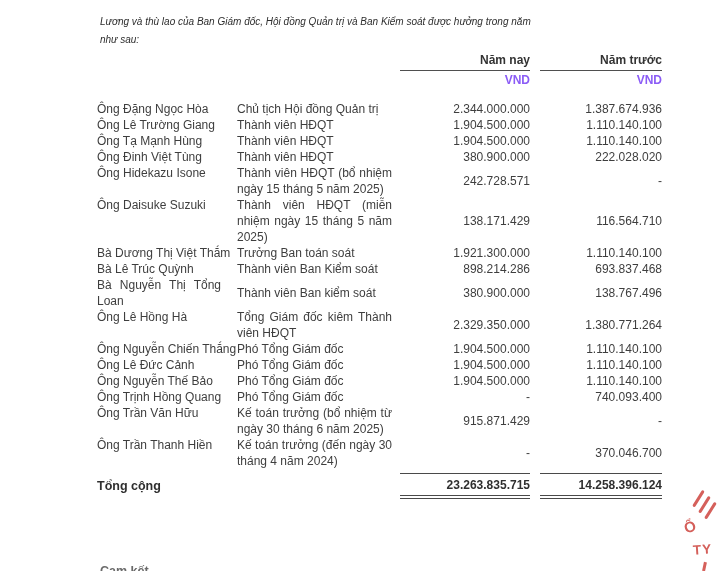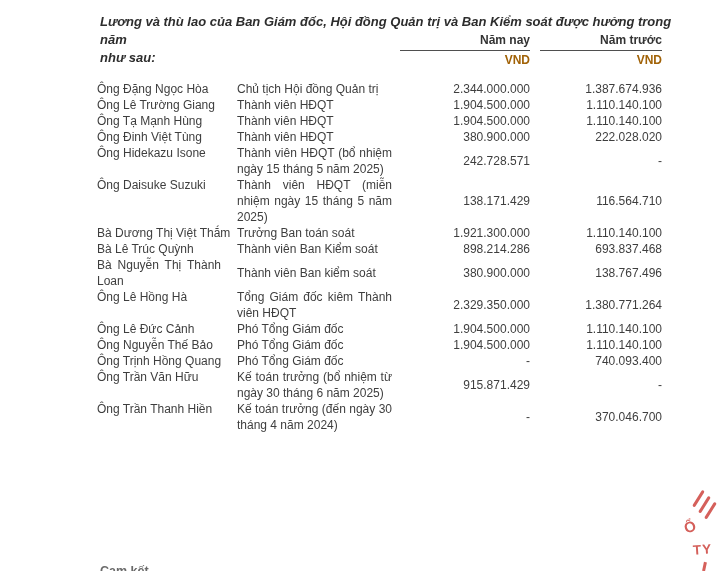--- a/index.html
+++ b/index.html
@@ -6,44 +6,44 @@
   body {
     width: 720px; height: 571px;
     background: #ffffff;
     font-family: "Liberation Sans", sans-serif;
     color: #3e3e3e;
     position: relative;
     overflow: hidden;
   }
   .title {
     position: absolute; left: 100px; top: 13px; width: 592px;
-    font-size: 13px; font-weight: bold; font-style: italic;
+    font-size: 10px; font-weight: normal; font-style: italic;
     color: #2d2d2d; line-height: 18px;
   }
   table.remu {
-    position: absolute; left: 97px; top: 32px;
+    position: absolute; left: 97px; top: 52px;
     border-collapse: collapse; table-layout: fixed;
     width: 565px;
   }
   col.c-name { width: 140px; }
   col.c-pos  { width: 163px; }
   col.c-cur  { width: 130px; }
   col.c-pri  { width: 132px; }
   td {
     font-size: 12px; line-height: 16px; padding: 0;
     vertical-align: top; color: #3e3e3e;
   }
   td.name { text-align: justify; white-space: nowrap; padding-right: 16px; overflow: hidden; }
   td.name.name-wrap { white-space: normal; }
   td.pos  { text-align: justify; vertical-align: middle; padding-right: 8px; }
   td.num  { text-align: right; vertical-align: middle; }
   td.c4   { padding-left: 10px; }
   tr.hdr td { font-weight: bold; color: #333; }
   .hdr-box { display: block; border-bottom: 1.5px solid #4f4f4f; padding-bottom: 2px; }
-  tr.vnd td { font-weight: bold; color: #a16207; padding-top: 1px; }
+  tr.vnd td { font-weight: bold; color: #8b5cf6; padding-top: 1px; }
   tr.sp td { height: 13px; }
   tr.sp2 td { height: 4px; }
   td.tot-label { font-weight: bold; font-size: 12.5px; color: #2f2f2f; white-space: nowrap; vertical-align: middle; }
   .tot-box {
     display: block; font-weight: bold; color: #2f2f2f;
     border-top: 1.5px solid #4a4a4a;
     border-bottom: 4px double #4a4a4a;
     padding: 3px 0 2px;
   }
   
@@ -139,30 +139,36 @@
     <td class="num c3">1.921.300.000</td>
     <td class="num c4">1.110.140.100</td>
   </tr>
       <tr>
     <td class="name">Bà Lê Trúc Quỳnh</td>
     <td class="pos">Thành viên Ban Kiểm soát</td>
     <td class="num c3">898.214.286</td>
     <td class="num c4">693.837.468</td>
   </tr>
       <tr>
-    <td class="name name-wrap">Bà Nguyễn Thị Thành Loan</td>
+    <td class="name name-wrap">Bà Nguyễn Thị Tổng Loan</td>
     <td class="pos">Thành viên Ban kiểm soát</td>
     <td class="num c3">380.900.000</td>
     <td class="num c4">138.767.496</td>
   </tr>
       <tr>
     <td class="name">Ông Lê Hồng Hà</td>
     <td class="pos">Tổng Giám đốc kiêm Thành viên HĐQT</td>
     <td class="num c3">2.329.350.000</td>
     <td class="num c4">1.380.771.264</td>
+  </tr>
+      <tr>
+    <td class="name">Ông Nguyễn Chiến Thắng</td>
+    <td class="pos">Phó Tổng Giám đốc</td>
+    <td class="num c3">1.904.500.000</td>
+    <td class="num c4">1.110.140.100</td>
   </tr>
       <tr>
     <td class="name">Ông Lê Đức Cảnh</td>
     <td class="pos">Phó Tổng Giám đốc</td>
     <td class="num c3">1.904.500.000</td>
     <td class="num c4">1.110.140.100</td>
   </tr>
       <tr>
     <td class="name">Ông Nguyễn Thế Bảo</td>
     <td class="pos">Phó Tổng Giám đốc</td>
@@ -185,20 +191,30 @@
     <td class="name">Ông Trần Thanh Hiền</td>
     <td class="pos">Kế toán trưởng (đến ngày 30 tháng 4 năm 2024)</td>
     <td class="num c3">-</td>
     <td class="num c4">370.046.700</td>
   </tr>
     </tbody>
   <tbody>
     <tr class="sp2">
         <td colspan="4"></td>
       </tr>
+    <tr>
+      <td class="tot-label">Tổng cộng</td>
+      <td></td>
+      <td class="num c3">
+        <span class="tot-box">23.263.835.715</span>
+      </td>
+      <td class="num c4">
+        <span class="tot-box">14.258.396.124</span>
+      </td>
+    </tr>
   </tbody>
 </table>
 
 <div class="stamp">
   <i class="s-line s-l1"></i>
   <i class="s-line s-l2"></i>
   <i class="s-line s-l3"></i>
   <span class="s-char">Ổ</span>
   <span class="s-ty">TY</span>
   <i class="s-tick"></i>

